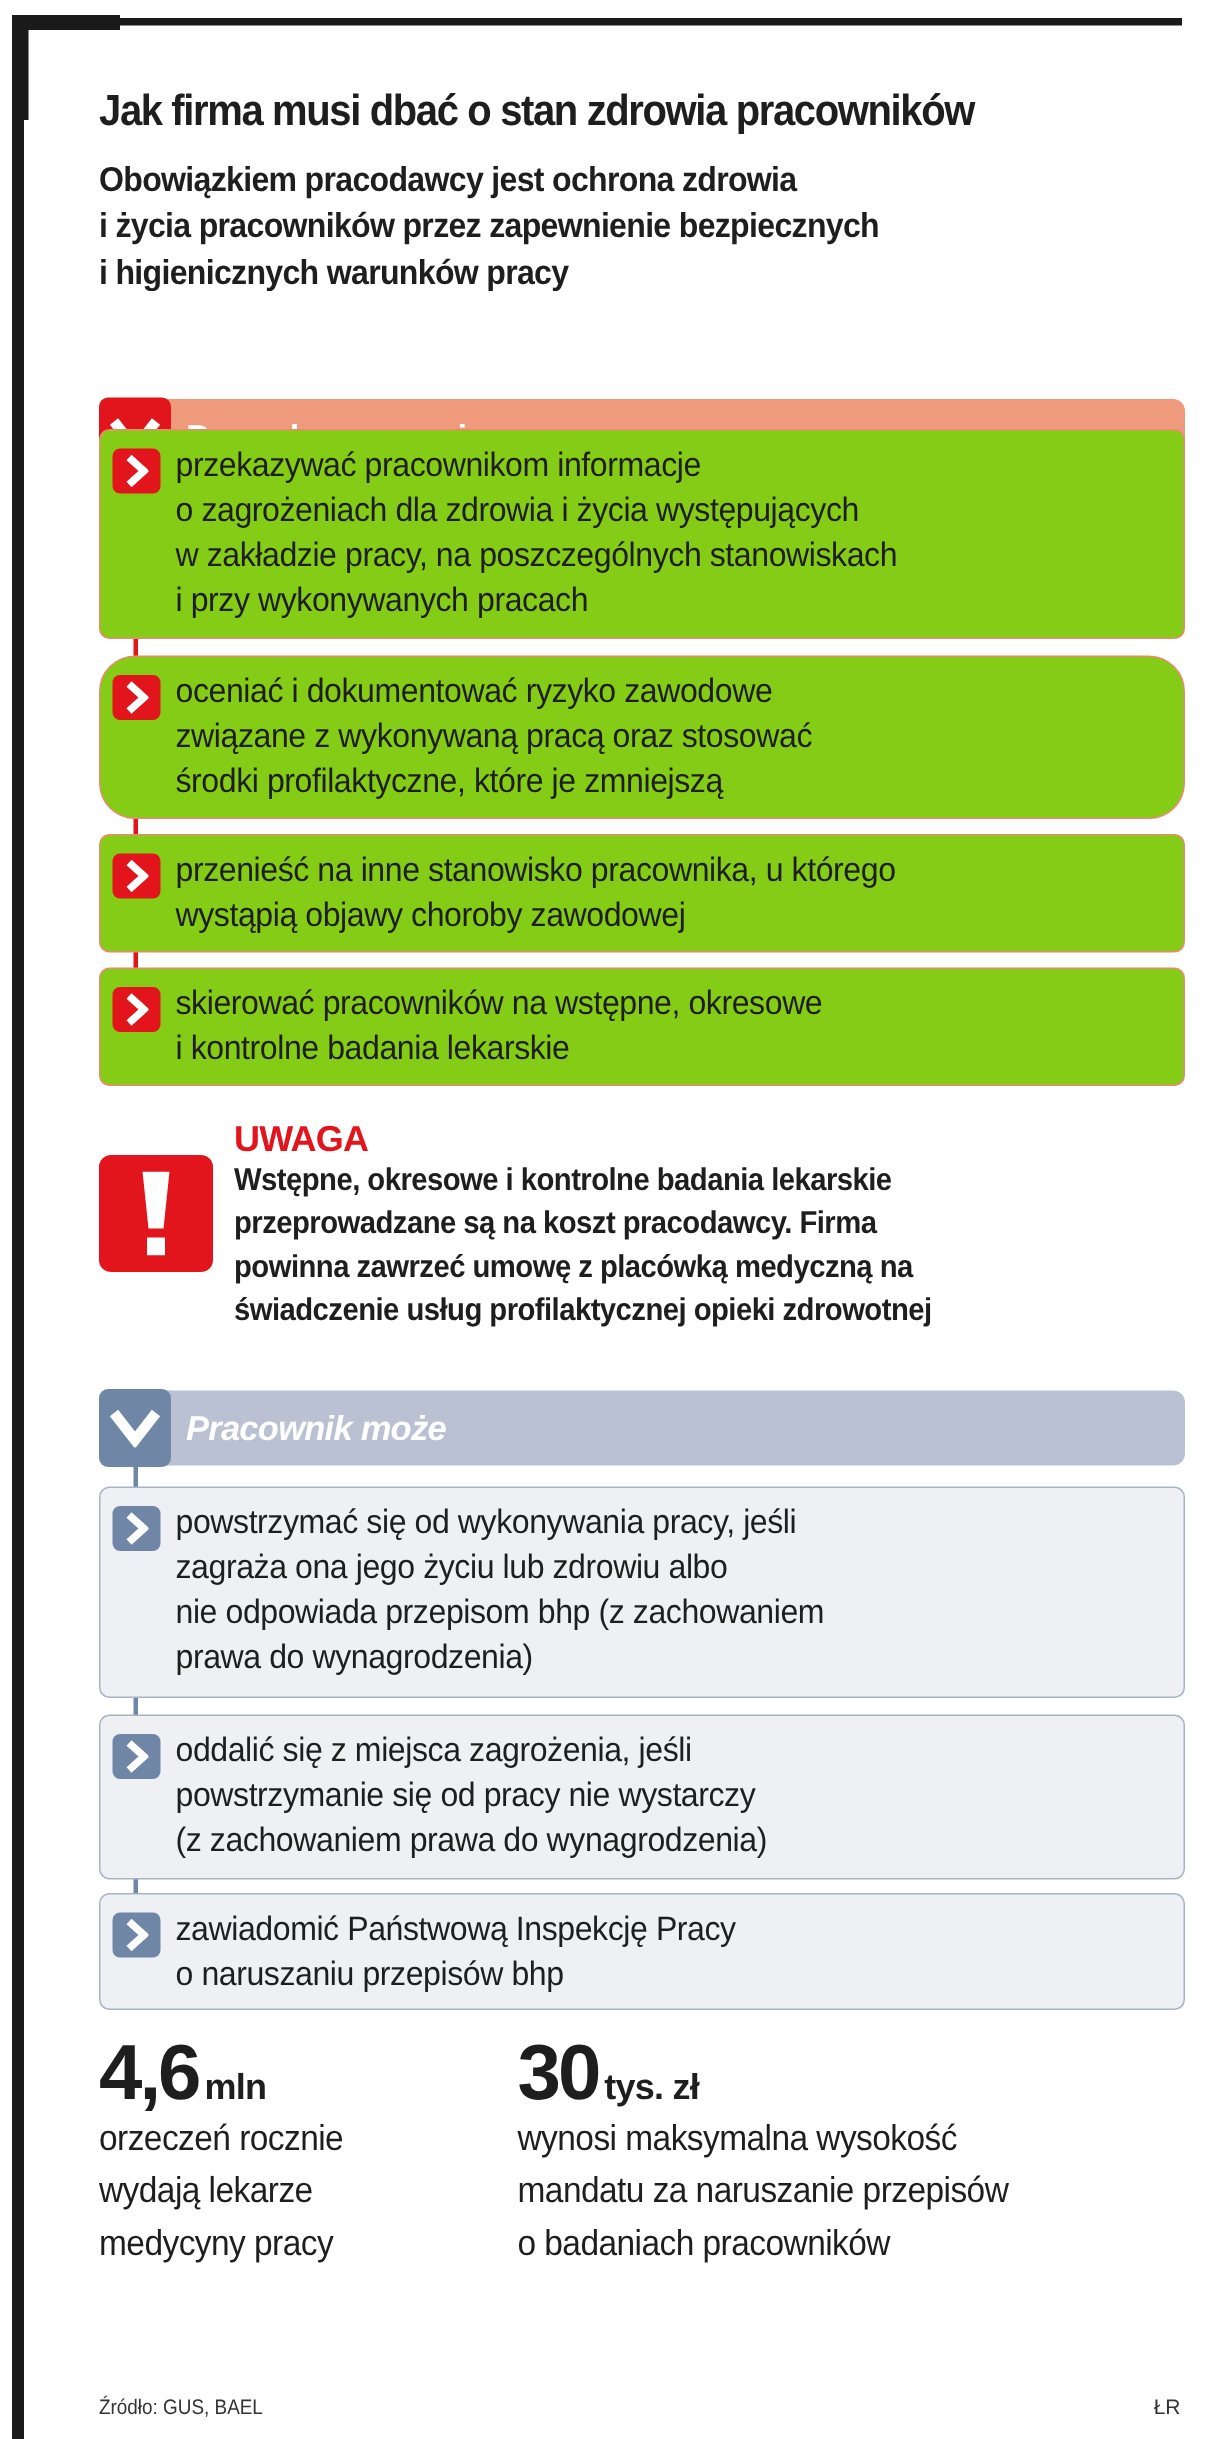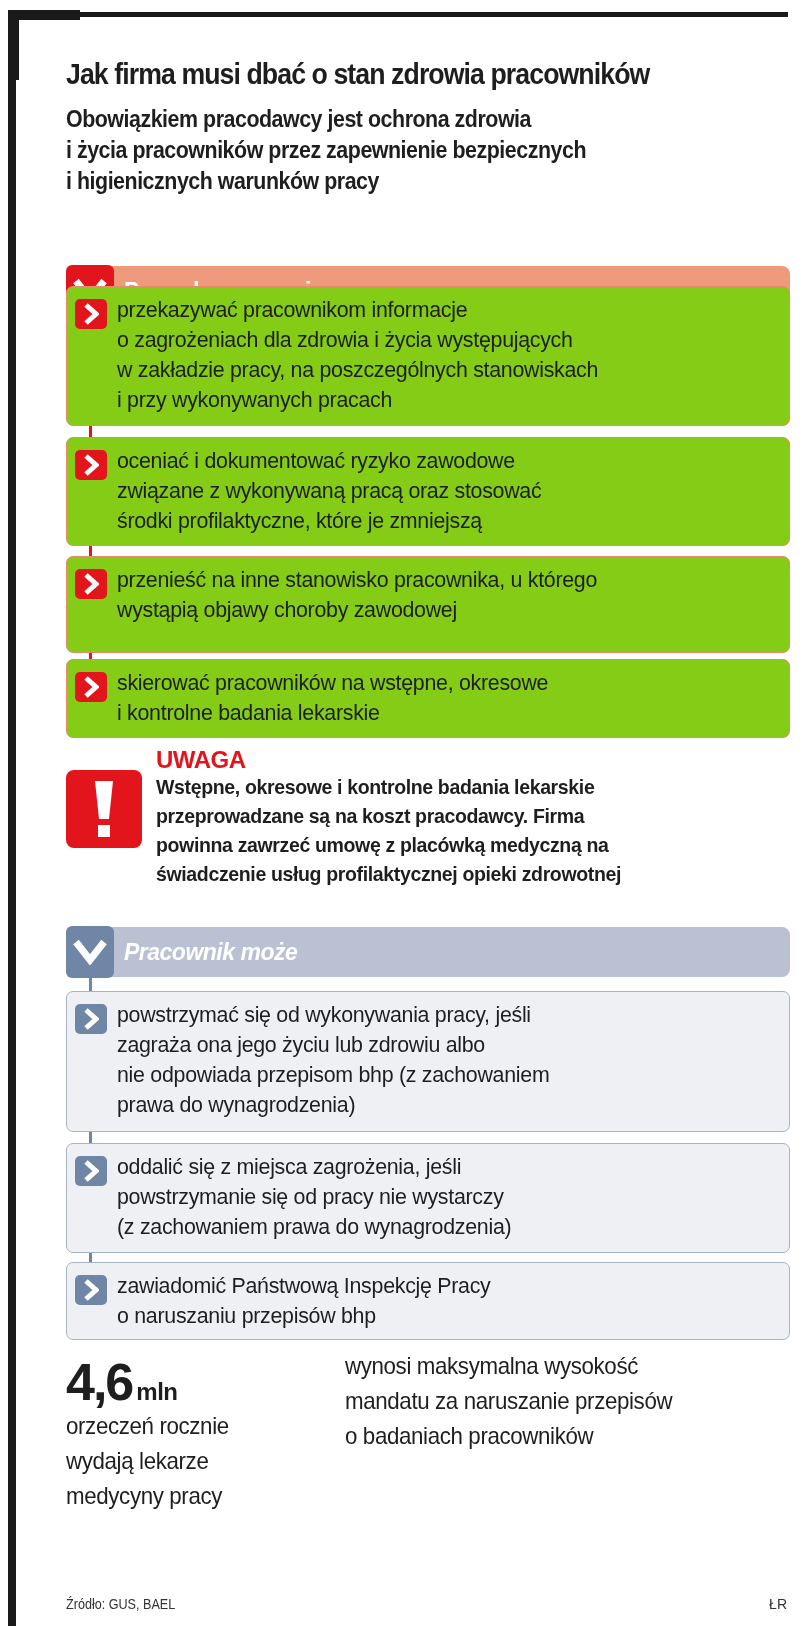--- a/index.html
+++ b/index.html
@@ -90,42 +90,42 @@
       <svg width="16" height="22" viewBox="0 0 16 22">
         <polyline points="3,2 13,11 3,20" fill="none" stroke="#fff" stroke-width="5"></polyline>
       </svg>
     </div>
   <div class="line">przekazywać pracownikom informacje</div>
   <div class="line">o zagrożeniach dla zdrowia i życia występujących</div>
   <div class="line">w zakładzie pracy, na poszczególnych stanowiskach</div>
   <div class="line">i przy wykonywanych pracach</div>
 </div>
 
-<div class="item emp-item" style="top:437px;height:109px;">
+<div class="item emp-item" style="top:437px;height:109px;border-radius:24px;">
   <div class="arrow">
       <svg width="16" height="22" viewBox="0 0 16 22">
         <polyline points="3,2 13,11 3,20" fill="none" stroke="#fff" stroke-width="5"></polyline>
       </svg>
     </div>
   <div class="line">oceniać i dokumentować ryzyko zawodowe</div>
   <div class="line">związane z wykonywaną pracą oraz stosować</div>
   <div class="line">środki profilaktyczne, które je zmniejszą</div>
 </div>
 
-<div class="item emp-item" style="top:556px;height:97px;">
+<div class="item emp-item" style="top:556px;height:79px;">
   <div class="arrow">
       <svg width="16" height="22" viewBox="0 0 16 22">
         <polyline points="3,2 13,11 3,20" fill="none" stroke="#fff" stroke-width="5"></polyline>
       </svg>
     </div>
   <div class="line">przenieść na inne stanowisko pracownika, u którego</div>
   <div class="line">wystąpią objawy choroby zawodowej</div>
 </div>
 
-<div class="item emp-item" style="top:645px;height:79px;margin-top:14px;">
+<div class="item emp-item" style="top:645px;height:79px;">
   <div class="arrow">
       <svg width="16" height="22" viewBox="0 0 16 22">
         <polyline points="3,2 13,11 3,20" fill="none" stroke="#fff" stroke-width="5"></polyline>
       </svg>
     </div>
   <div class="line">skierować pracowników na wstępne, okresowe</div>
   <div class="line">i kontrolne badania lekarskie</div>
 </div>
 
 <div class="warn-icon">
@@ -188,20 +188,21 @@
 <div class="stat stat-1">
   <div><span class="big">4,6</span><span class="unit">mln</span></div>
   <div class="desc">
     <div>orzeczeń rocznie</div>
     <div>wydają lekarze</div>
     <div>medycyny pracy</div>
   </div>
 </div>
 
 <div class="stat stat-2">
+  <div><span class="big">30</span><span class="unit">tys. zł</span></div>
   <div class="desc">
     <div>wynosi maksymalna wysokość</div>
     <div>mandatu za naruszanie przepisów</div>
     <div>o badaniach pracowników</div>
   </div>
 </div>
 
 <div class="source">Źródło: GUS, BAEL</div>
 <div class="author">ŁR</div>
 

